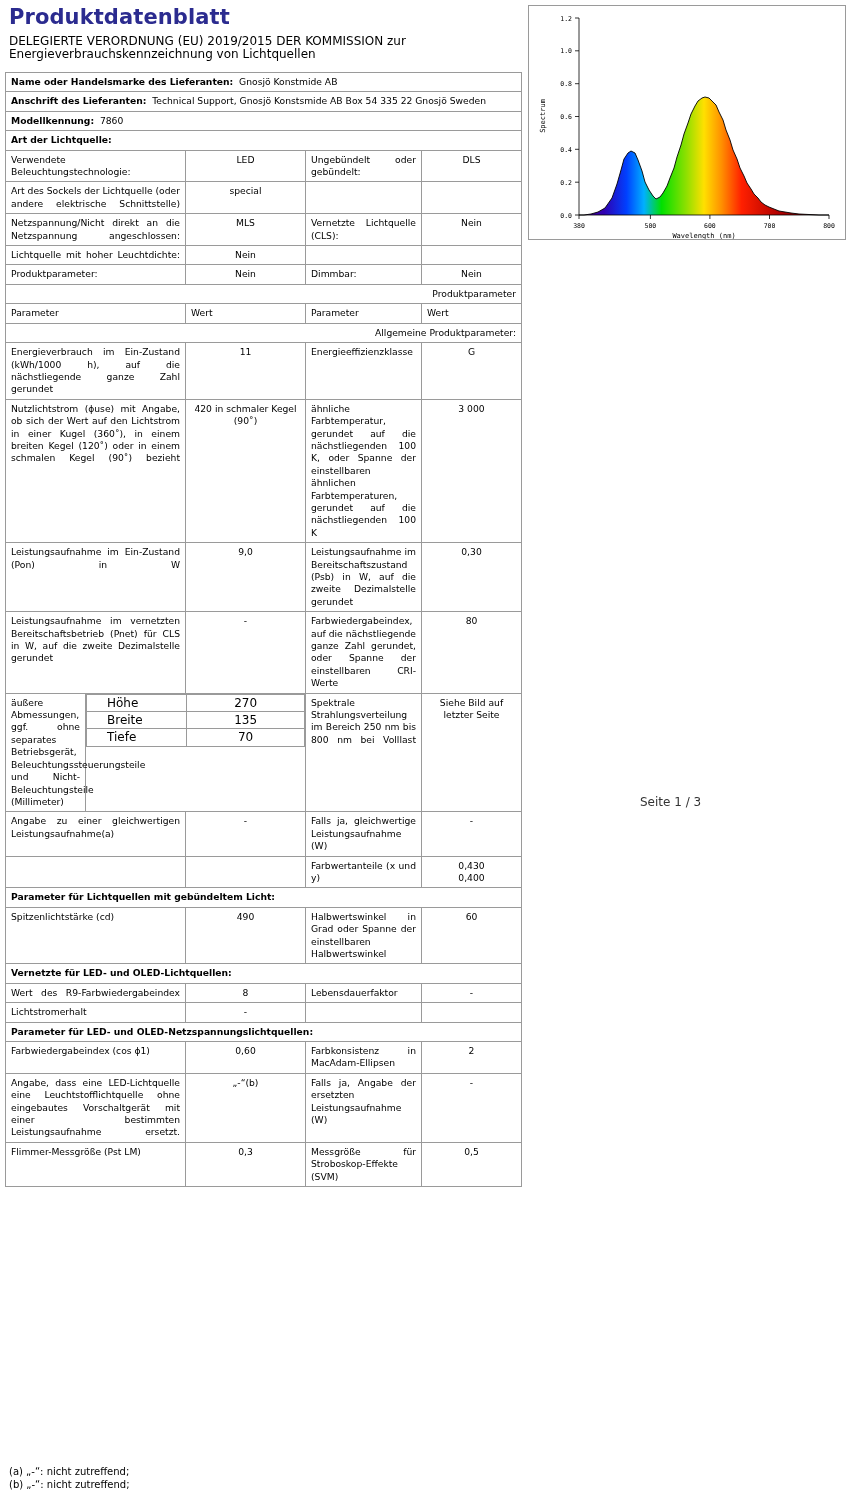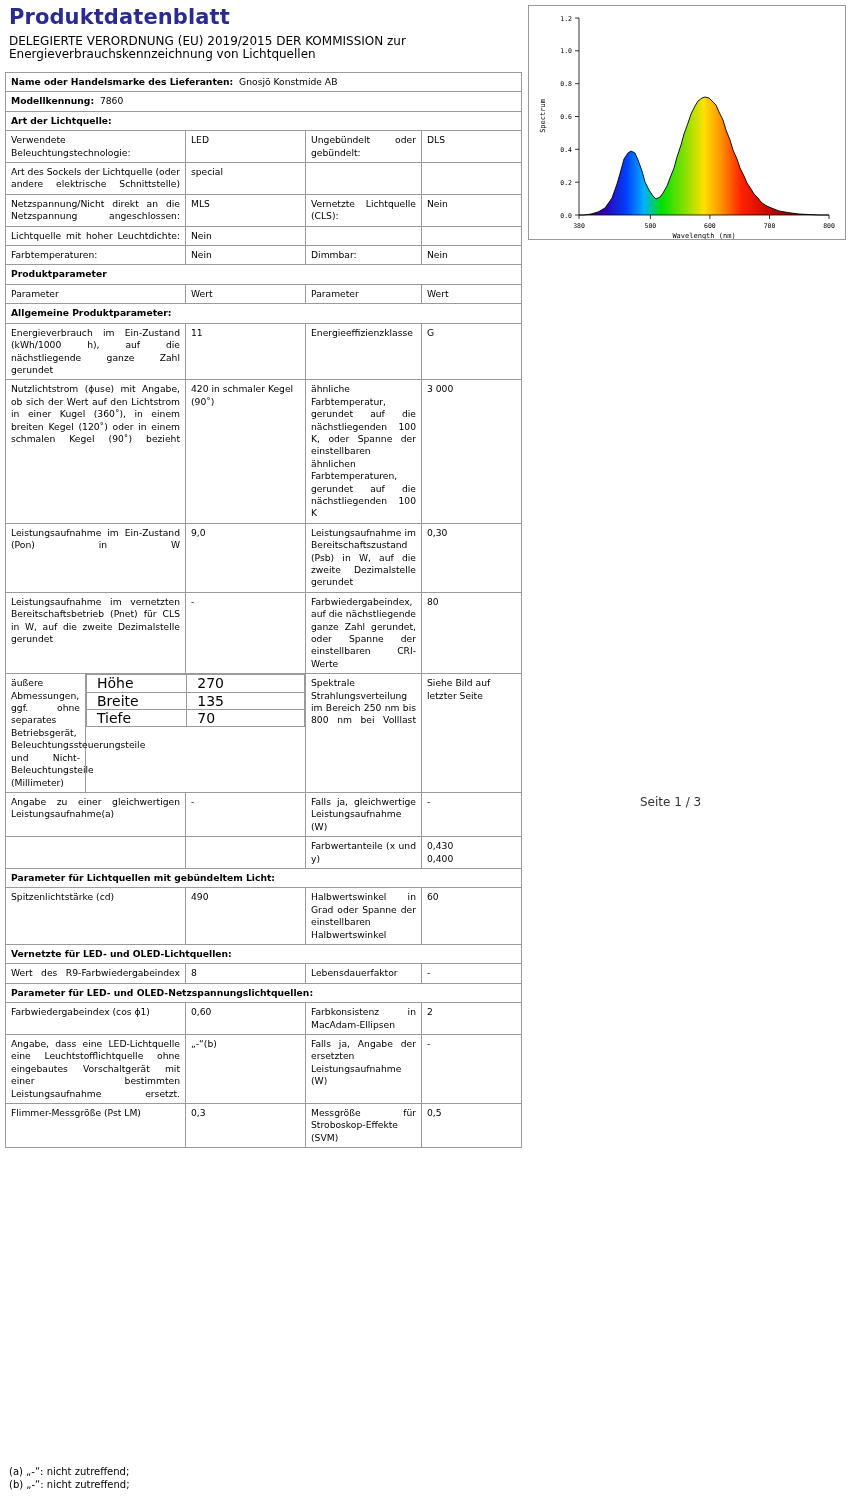--- a/index.html
+++ b/index.html
@@ -54,31 +54,31 @@
     table-layout: fixed;
   }
   table.main td {
     border: 1px solid #9a9a9a;
     padding: 3px 5px 3px 5px;
     vertical-align: top;
     font-size: 9.2px;
     line-height: 12.4px;
   }
   .just { text-align: justify; text-align-last: justify; }
-  .c { }
+  .c { text-align: center; }
   .b { font-weight: bold; }
   .hdr-row td {
     font-weight: normal;
   }
   .section td {
     font-weight: bold;
   }
   .section-center td {
-    text-align: left;
-    font-weight: bold;
+    text-align: right;
+    font-weight: normal;
   }
   
   .figure {
     position: absolute;
     left: 528px;
     top: 5px;
     width: 318px;
     height: 235px;
     border: 1px solid #9a9a9a;
     background: #fff;
@@ -104,22 +104,22 @@
   }
   .footnotes div { margin-bottom: 1px; }
   
   table.inner {
     border-collapse: collapse;
     width: 100%;
     table-layout: fixed;
   }
   table.inner td {
     border: 1px solid #9a9a9a;
-    padding: 2px 10px;
-    font-size: 14px;
+    padding: 2px 20px;
+    font-size: 12px;
     line-height: 12.4px;
   }
   .nopad { padding: 0 !important; border: none !important; }
 </style>
 </head>
 <body>
 
 <div class="page">
 
   <div class="title-block">
@@ -223,20 +223,26 @@
     </colgroup>
 
     <tbody>
         <tr>
       <td colspan="5">
         <span class="b">Name oder Handelsmarke des Lieferanten:</span>
         &nbsp;<span>Gnosjö Konstmide AB</span>
       </td>
     </tr>
 
+    <tr>
+      <td colspan="5">
+        <span class="b">Anschrift des Lieferanten:</span>
+        &nbsp;<span class="just">Technical Support, Gnosjö Konstsmide AB Box 54 335 22 Gnosjö Sweden</span>
+      </td>
+    </tr>
 
     <tr>
       <td colspan="5">
         <span class="b">Modellkennung:</span>
         &nbsp;<span>7860</span>
       </td>
     </tr>
 
     <tr class="section">
       <td colspan="5">Art der Lichtquelle:</td>
@@ -260,21 +266,21 @@
       <td class="just">Vernetzte Lichtquelle (CLS):</td>
       <td class="c">Nein</td>
     </tr>
     <tr>
       <td colspan="2" class="just">Lichtquelle mit hoher Leuchtdichte:</td>
       <td class="c">Nein</td>
       <td></td>
       <td></td>
     </tr>
     <tr>
-      <td colspan="2">Farbtemperaturen:</td>
+      <td colspan="2">Produktparameter:</td>
       <td class="c">Nein</td>
       <td>Dimmbar:</td>
       <td class="c">Nein</td>
     </tr>
 
     <tr class="section-center">
       <td colspan="5">Produktparameter</td>
     </tr>
 
     <tr class="hdr-row">
@@ -379,20 +385,26 @@
 
     <tr class="section">
       <td colspan="5">Vernetzte für LED- und OLED-Lichtquellen:</td>
     </tr>
     <tr>
       <td colspan="2" class="just">Wert des R9-Farbwiedergabeindex</td>
       <td class="c">8</td>
       <td>Lebensdauerfaktor</td>
       <td class="c">-</td>
     </tr>
+    <tr>
+      <td colspan="2">Lichtstromerhalt</td>
+      <td class="c">-</td>
+      <td></td>
+      <td></td>
+    </tr>
 
     <tr class="section">
       <td colspan="5">Parameter für LED- und OLED-Netzspannungslichtquellen:</td>
     </tr>
     <tr>
       <td colspan="2">Farbwiedergabeindex (cos ϕ1)</td>
       <td class="c">0,60</td>
       <td class="just">Farbkonsistenz in MacAdam-Ellipsen</td>
       <td class="c">2</td>
     </tr>

